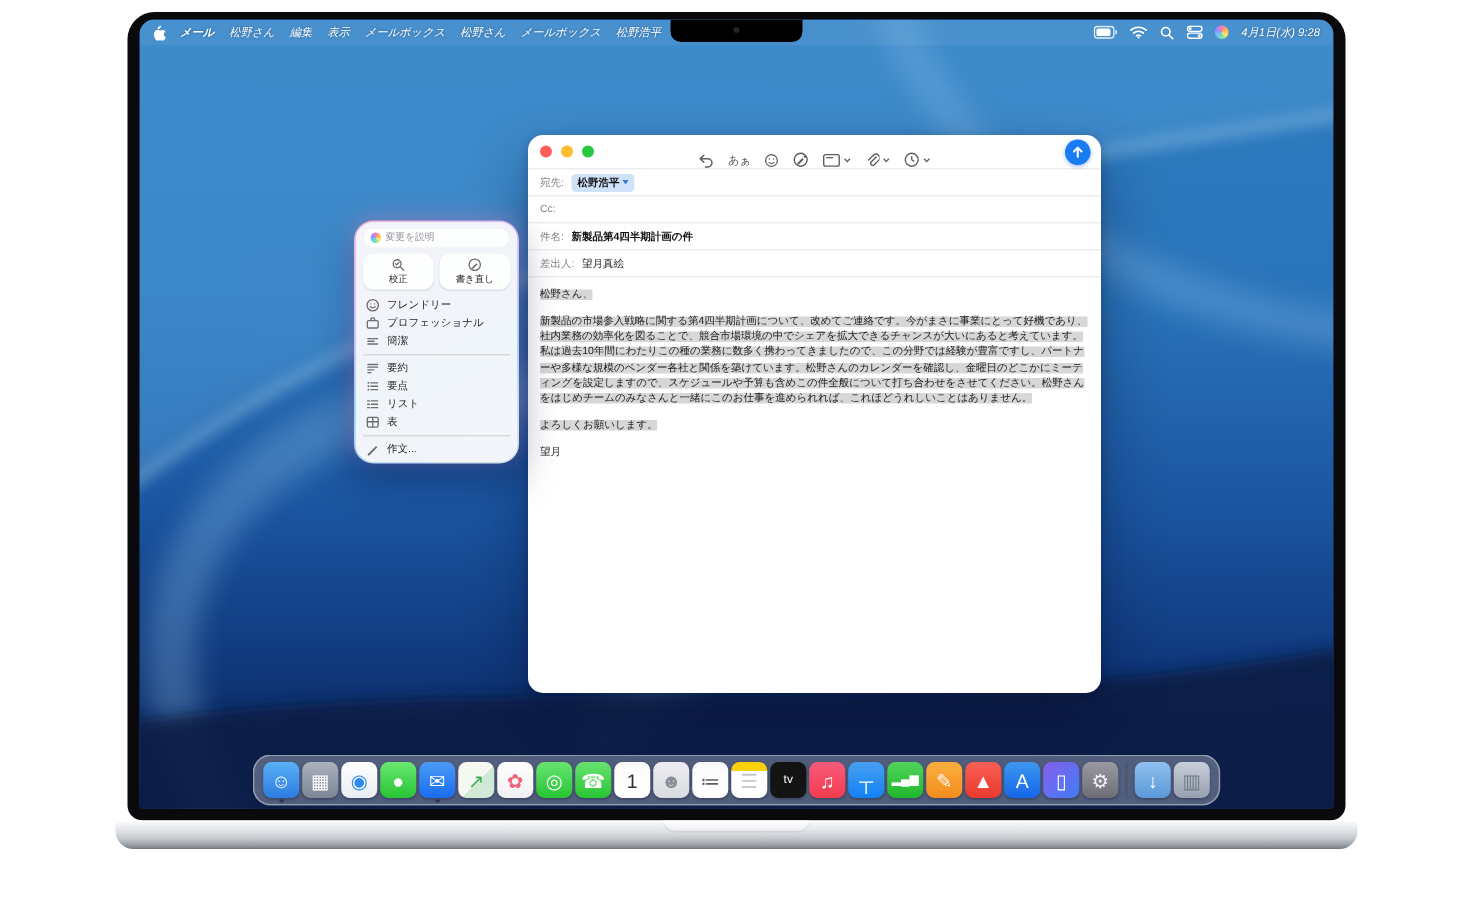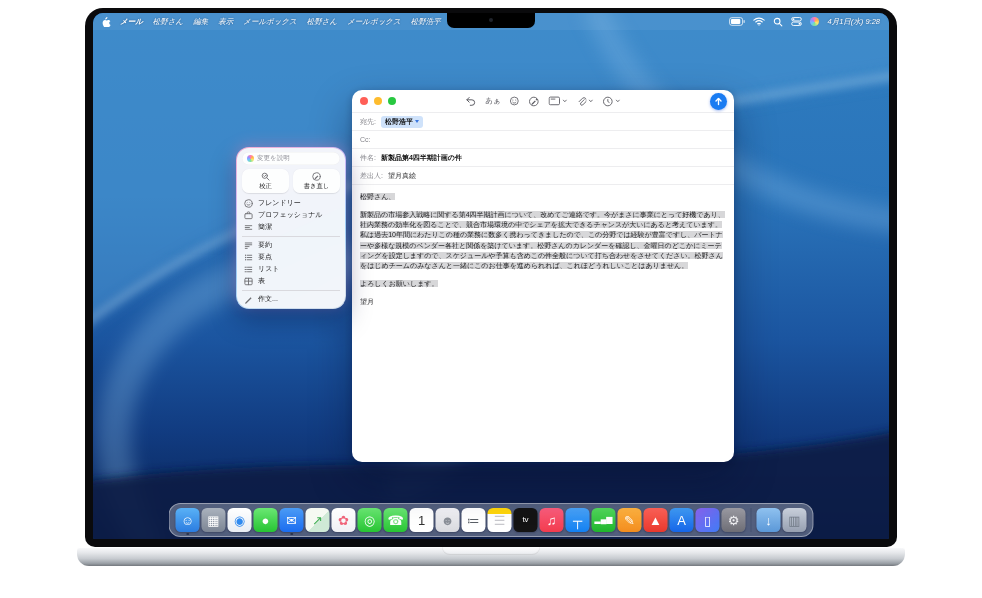--- a/index.html
+++ b/index.html
@@ -48,21 +48,21 @@
   .dock-sep{width:1px;height:24px;background:rgba(40,55,80,.30);margin:0 3px;}
 
   
   .compose{position:absolute;left:259px;top:77px;width:382px;height:372px;background:#fff;border-radius:10px;
         box-shadow:0 18px 40px rgba(5,15,50,.40),0 2px 8px rgba(5,15,50,.25);z-index:8;overflow:hidden;
         font-size:7px;color:var(--body_text);}
   .titlebar{position:relative;height:22px;display:flex;align-items:center;padding:0 8px;}
   .tl{width:8px;height:8px;border-radius:50%;margin-right:6px;}
   .tl.r{background:var(--traffic_red);} .tl.y{background:var(--traffic_yellow);} .tl.g{background:var(--traffic_green);}
   .ctools{position:absolute;left:50%;top:0;height:22px;transform:translateX(-50%);display:flex;
-        align-items:center;gap:9px;color:#5c5c63;}
+        align-items:flex-end;gap:9px;color:#5c5c63;}
   .ctools svg{display:block;}
   .tbtn{display:flex;align-items:center;gap:2px;}
   .fmt-label{font-size:7.5px;color:#5c5c63;}
   .send{position:absolute;right:7px;top:3px;width:17px;height:17px;border-radius:50%;
         background:var(--accent_blue);display:flex;align-items:center;justify-content:center;
         box-shadow:0 1px 3px rgba(20,80,220,.4);}
   .mrow{display:flex;align-items:center;height:18px;padding:0 8px;border-top:1px solid #ededef;}
   .mlabel{color:var(--field_label);margin-right:5px;white-space:nowrap;}
   .chip{display:inline-flex;align-items:center;gap:2px;background:var(--recipient_chip_bg);
         border-radius:3px;padding:1px 4px;color:#111;font-weight:bold;}

